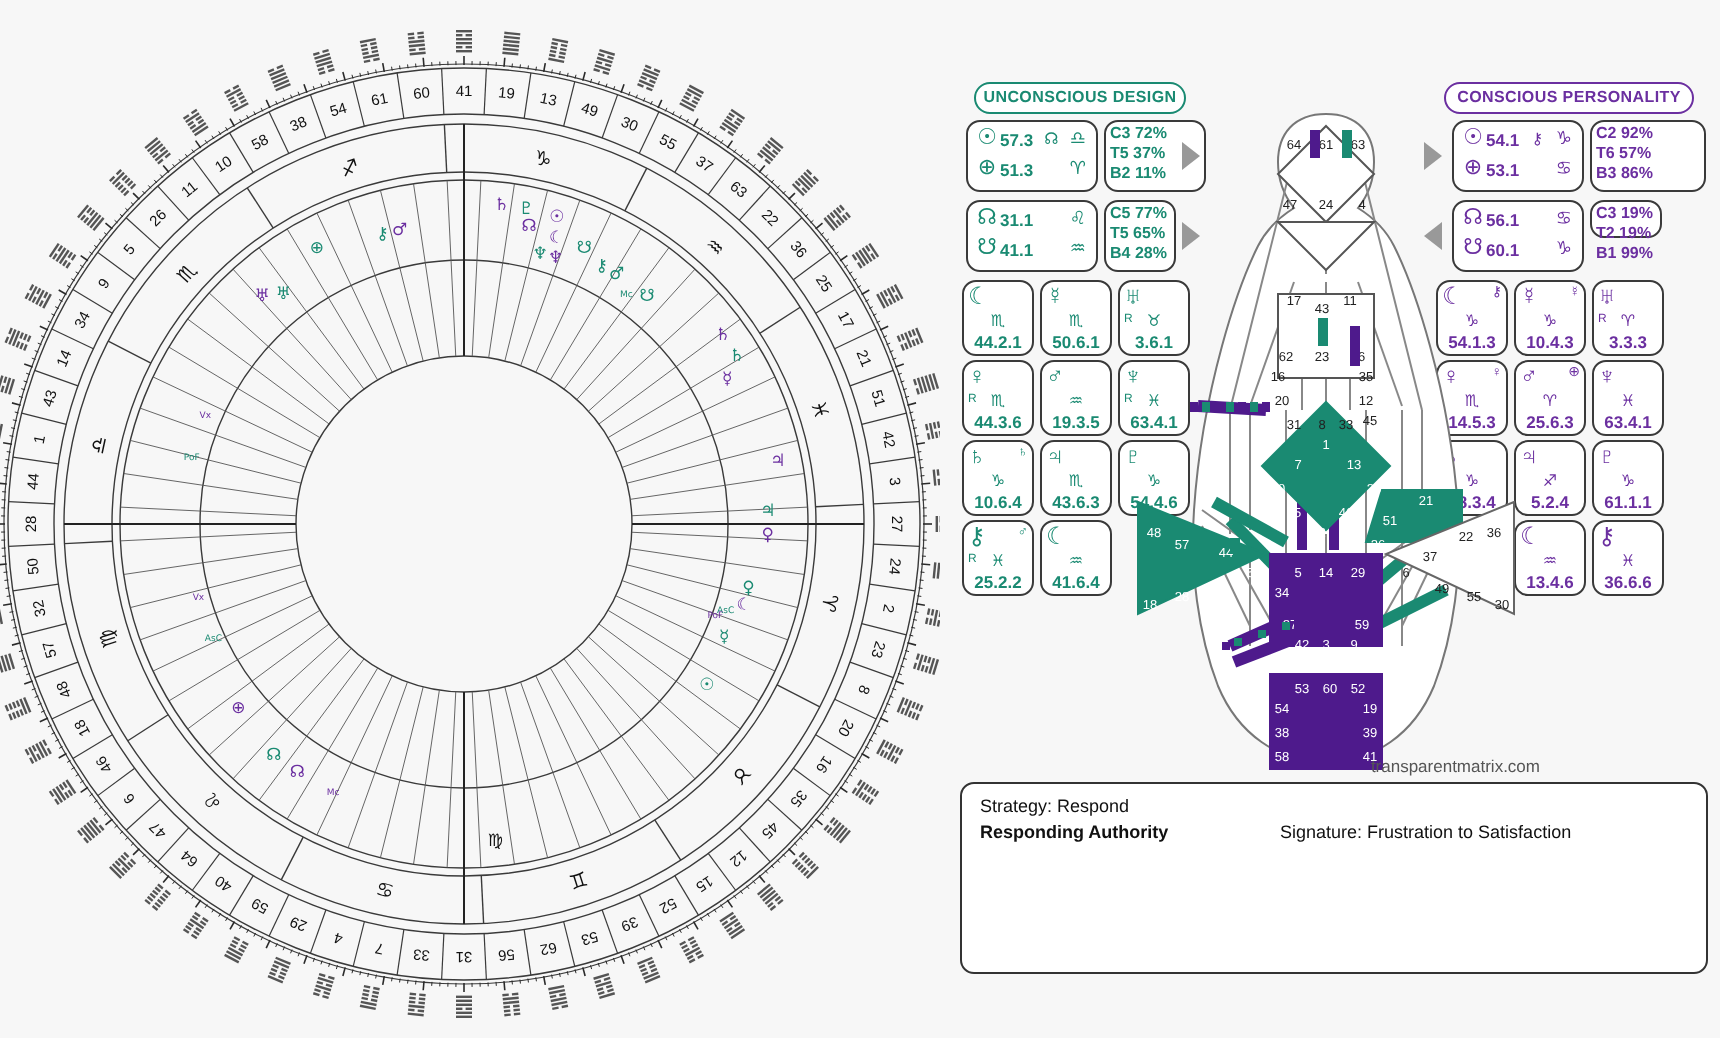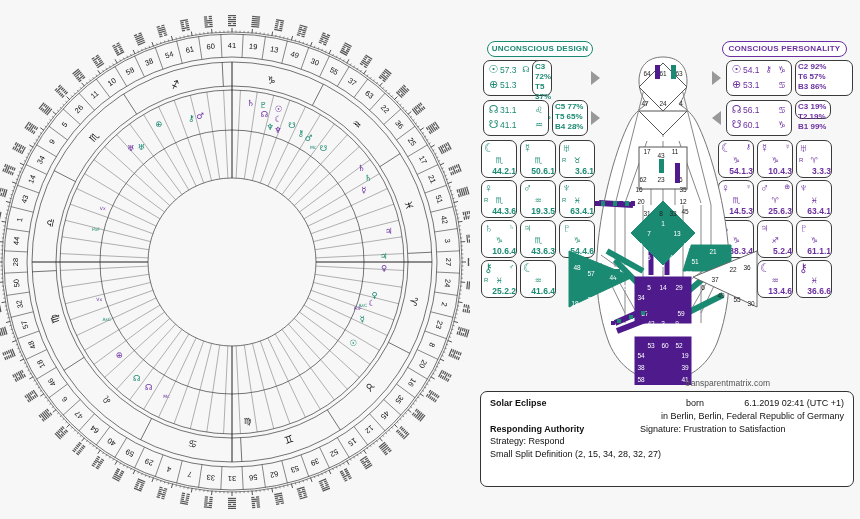--- a/index.html
+++ b/index.html
@@ -18,34 +18,34 @@
         height:14px;line-height:14px;font-size:8px;font-weight:bold;
         letter-spacing:.2px;text-align:center;}
   .pill.design{color:#1a8a72;border-color:#1a8a72;}
   .pill.pers{color:#6b2fa0;border-color:#6b2fa0;}
 
   
   .abox{position:absolute;border:1px solid #3a3a3a;border-radius:7px;background:#fff;box-sizing:border-box;}
   .lumbox{padding:1px 3px;}
   .lumrow{display:flex;align-items:center;height:15px;}
   .glyph{font-size:11px;line-height:11px;width:13px;text-align:center;}
-  .val{font-size:8.5px;font-weight:normal;}
+  .val{font-size:8.5px;font-weight:bold;}
   .sgn{font-size:9px;margin-left:auto;padding-right:2px;}
   .sgn2{font-size:8px;}
   .pctbox{padding:1px 2px;}
   .pctrow{font-size:8px;font-weight:bold;line-height:10px;text-align:left;}
 
   .pbox{position:absolute;width:36px;height:38px;border:1px solid #3a3a3a;border-radius:7px;
         background:#fff;box-sizing:border-box;overflow:hidden;}
   .pbox .top{display:flex;align-items:flex-start;height:14px;padding:1px 2px 0 2px;}
   .pbox .pg{font-size:12px;line-height:13px;}
   .pbox .sup{font-size:7px;margin-left:auto;line-height:9px;}
   .pbox .mid{font-size:8px;text-align:center;line-height:9px;height:10px;position:relative;}
   .pbox .rmark{position:absolute;left:2px;top:0;font-size:6px;}
-  .pbox .bot{font-size:8.5px;font-weight:bold;text-align:right;line-height:10px;}
+  .pbox .bot{font-size:8.5px;font-weight:bold;text-align:center;line-height:10px;}
   .dg{color:#1a8a72;}
   .pc{color:#6b2fa0;}
 
   
   .arrow{position:absolute;width:0;height:0;}
   .arrow.r{border-top:7px solid transparent;border-bottom:7px solid transparent;border-left:9px solid #999;}
   .arrow.l{border-top:7px solid transparent;border-bottom:7px solid transparent;border-right:9px solid #999;}
 
   
   #bg{left:555px;top:55px;width:215px;height:330px;}
@@ -1414,21 +1414,21 @@
     <span class="val dg">57.3</span>
     <span class="sgn2 dg" style="margin-left:auto;">☊</span>
     <span class="sgn dg">♎</span>
   </div>
   <div class="lumrow">
     <span class="glyph dg">⊕</span>
     <span class="val dg">51.3</span>
     <span class="sgn dg" style="margin-left:auto;">♈</span>
   </div>
 </div>
-<div class="abox pctbox" style="left:532px;top:60px;width:20px;height:36px;">
+<div class="abox pctbox" style="left:552px;top:60px;width:51px;height:36px;">
   <div class="pctrow dg">C3 72%</div>
   <div class="pctrow dg">T5 37%</div>
   <div class="pctrow dg">B2 11%</div>
 </div>
 <div class="arrow r" style="left:591px;top:71px;"></div>
 
 <div class="abox lumbox" style="left:483px;top:100px;width:66px;height:36px;">
   <div class="lumrow">
     <span class="glyph dg">☊</span>
     <span class="val dg">31.1</span>
@@ -1783,30 +1783,19 @@
         <rect x="80" y="258" width="4" height="4" fill="#4e1a8c"></rect>
         <rect x="86" y="256" width="4" height="4" fill="#1a8a72"></rect>
         <rect x="92" y="254" width="4" height="4" fill="#4e1a8c"></rect>
       </g>
   </svg>
 </div>
 <div id="site">transparentmatrix.com</div>
 
 <div id="info">
   <div class="line">
-    <b>Solar Eclipse</b>
-    <span class="bornlbl">born</span>
-    <span class="right">6.1.2019 02:41 (UTC +1)</span>
-  </div>
-  <div class="line">
-    <span class="right">in Berlin, Berlin, Federal Republic of Germany</span>
+    <span>Strategy: Respond</span>
   </div>
   <div class="line">
     <b>Responding Authority</b>
     <span class="mid2">Signature: Frustration to Satisfaction</span>
   </div>
-  <div class="line">
-    <span>Strategy: Respond</span>
-  </div>
-  <div class="line">
-    <span>Small Split Definition (2, 15, 34, 28, 32, 27)</span>
-  </div>
 </div>
 
 </body></html>

